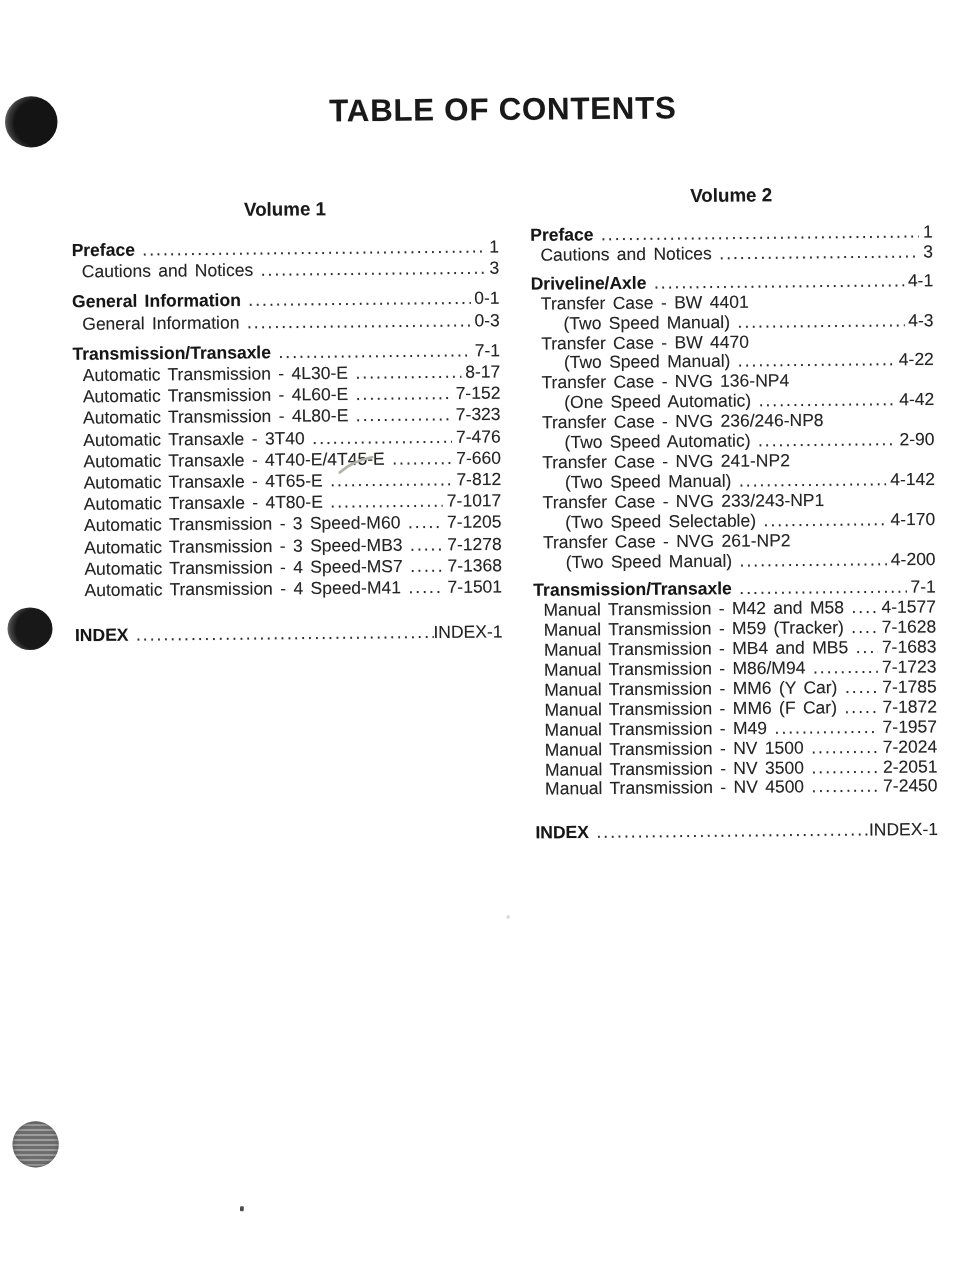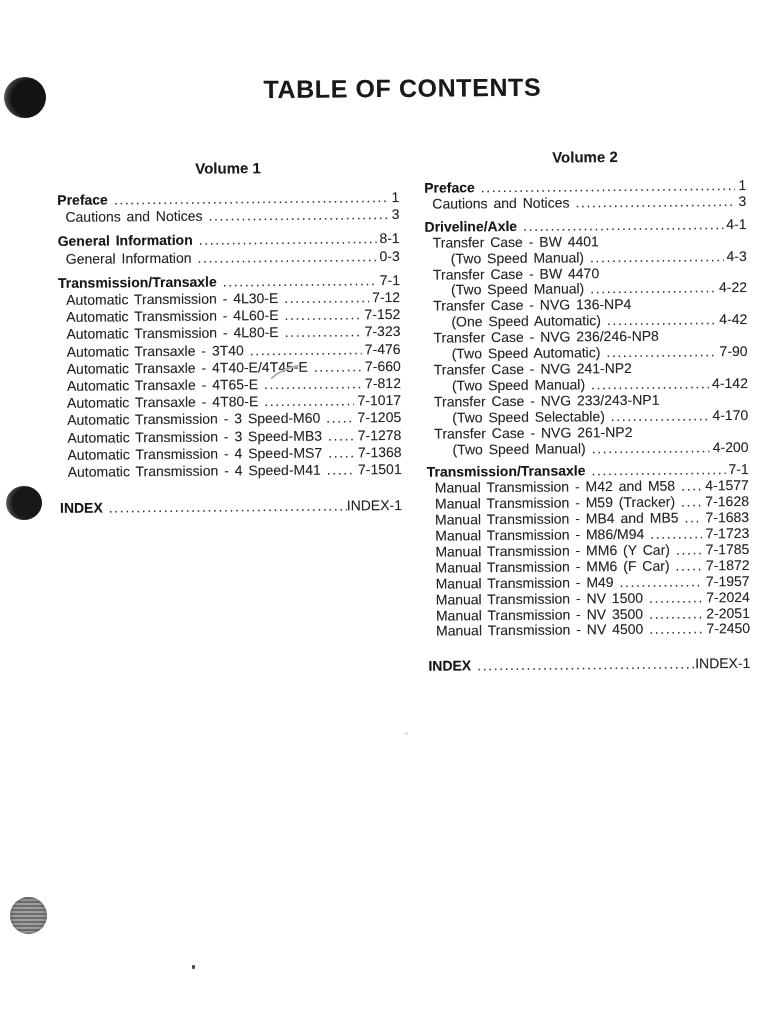--- a/index.html
+++ b/index.html
@@ -94,36 +94,36 @@
             <span class="page">1</span>
           </div>
           <div class="row sub">
             <span class="label">Cautions and Notices</span>
             <span class="dots">................................................................................................................................................................</span>
             <span class="page">3</span>
           </div>
           <div class="row section gap">
             <span class="label">General Information</span>
             <span class="dots">................................................................................................................................................................</span>
-            <span class="page">8-1</span>
+            <span class="page">0-1</span>
           </div>
           <div class="row sub">
             <span class="label">General Information</span>
             <span class="dots">................................................................................................................................................................</span>
             <span class="page">0-3</span>
           </div>
           <div class="row section gap">
             <span class="label">Transmission/Transaxle</span>
             <span class="dots">................................................................................................................................................................</span>
             <span class="page">7-1</span>
           </div>
           <div class="row sub">
             <span class="label">Automatic Transmission - 4L30-E</span>
             <span class="dots">................................................................................................................................................................</span>
-            <span class="page">7-12</span>
+            <span class="page">8-17</span>
           </div>
           <div class="row sub">
             <span class="label">Automatic Transmission - 4L60-E</span>
             <span class="dots">................................................................................................................................................................</span>
             <span class="page">7-152</span>
           </div>
           <div class="row sub">
             <span class="label">Automatic Transmission - 4L80-E</span>
             <span class="dots">................................................................................................................................................................</span>
             <span class="page">7-323</span>
@@ -214,21 +214,21 @@
             <span class="label">(One Speed Automatic)</span>
             <span class="dots">................................................................................................................................................................</span>
             <span class="page">4-42</span>
           </div>
           <div class="row sub">
             <span class="label">Transfer Case - NVG 236/246-NP8</span>
           </div>
           <div class="row cont">
             <span class="label">(Two Speed Automatic)</span>
             <span class="dots">................................................................................................................................................................</span>
-            <span class="page">7-90</span>
+            <span class="page">2-90</span>
           </div>
           <div class="row sub">
             <span class="label">Transfer Case - NVG 241-NP2</span>
           </div>
           <div class="row cont">
             <span class="label">(Two Speed Manual)</span>
             <span class="dots">................................................................................................................................................................</span>
             <span class="page">4-142</span>
           </div>
           <div class="row sub">

